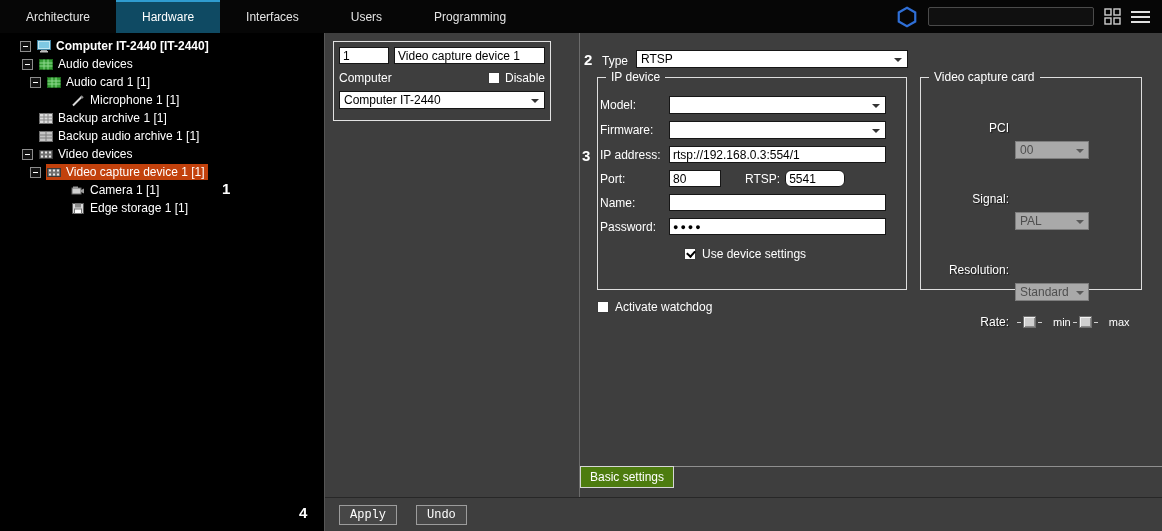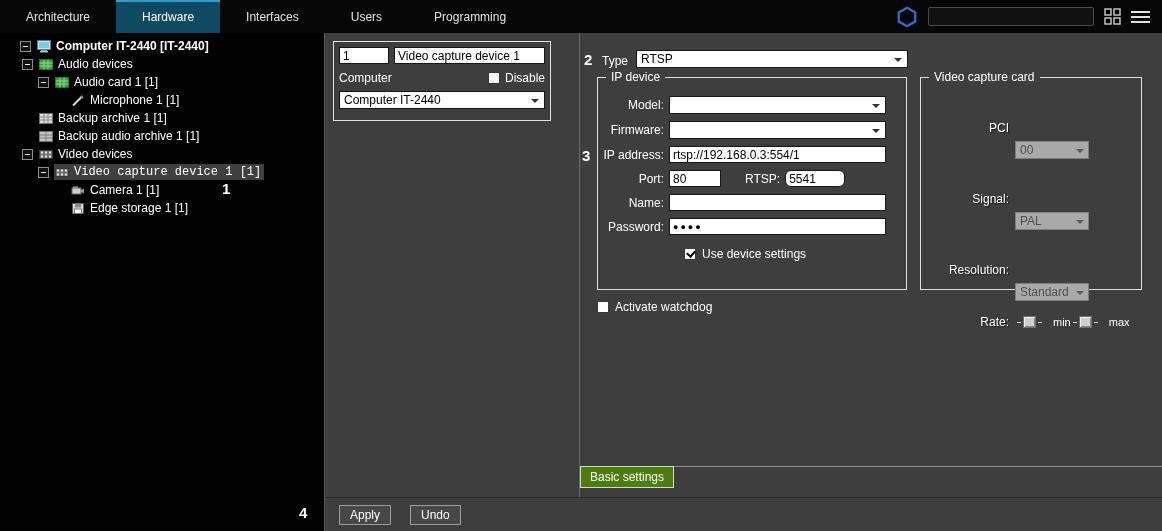--- a/index.html
+++ b/index.html
@@ -13,27 +13,27 @@
   .menu-item { display:flex; align-items:center; padding:0 26px; color:#e4e4e4; cursor:default; }
   .menu-item.active { background:#0f4a63; box-shadow: inset 0 2px 0 #2f9cd0; color:#fff; }
   .topbar-right { margin-left:auto; display:flex; align-items:center; gap:10px; padding-right:12px; }
   .search-input { width:166px; height:19px; background:#101010; border:1px solid #4a4a4a;
                   border-radius:2px; color:#ddd; padding:0 5px; font-family:"Liberation Sans",sans-serif; font-size:12px; }
 
   
   .tree-panel { position:absolute; left:0; top:33px; width:324px; height:498px; background:#000; padding-top:4px; }
   .tree-row { display:flex; align-items:center; height:18px; white-space:nowrap; }
   .lvl0 { padding-left:20px; } .lvl1 { padding-left:22px; }
-  .lvl2 { padding-left:38px;text-align:right; } .lvl3 { padding-left:54px; }
+  .lvl2 { padding-left:30px;text-align:right; } .lvl3 { padding-left:54px; }
   .expander { width:11px; height:11px; flex:none; margin-right:5px; background:#111;
               border:1px solid #8c8c8c; position:relative; }
   .expander::after { content:""; position:absolute; left:2px; right:2px; top:4px; height:1px; background:#fff; }
   .leaf-spacer { width:16px; flex:none; }
   .row-inner { display:flex; align-items:center; padding:1px 3px 1px 1px; }
-  .row-inner.selected { background:#404040;font-family:Liberation Mono, monospace; }
+  .row-inner.selected { background:#c2410c; }
   .tree-icon { width:14px; height:13px; flex:none; margin-right:5px; display:inline-flex; }
   .tree-label { color:#fff; }
   .tree-row.root .tree-label { font-weight:bold; }
 
   
   .right-panel { position:absolute; left:324px; top:33px; width:838px; height:498px;
                  background:#3e3e3e; border-left:1px solid #565656; }
   .divider-v { position:absolute; left:254px; top:0; bottom:34px; width:1px; background:#6b6b6b; }
 
   
@@ -63,21 +63,21 @@
   .settings { position:absolute; left:255px; top:0; right:0; bottom:34px; }
   .type-row { position:absolute; left:22px; top:17px; display:flex; align-items:flex-end; gap:8px; }
   .type-select { width:272px; }
 
   .group { position:absolute; border:1px solid #dedede; }
   .legend { position:absolute; top:-8px; left:8px; background:#3e3e3e; padding:0 5px; }
   .ip-group { left:17px; top:44px; width:310px; height:213px; padding:18px 20px 0 2px; }
   .vc-group { left:340px; top:44px; width:222px; height:213px; padding:18px 0 0 0; }
 
   .frow { display:flex; align-items:center; margin-bottom:7px; }
-  .flabel { width:64px; flex:none; text-align:right; margin-right:5px; }
+  .flabel { width:64px; flex:none; text-align:left; margin-right:5px; }
   .fselect { flex:1; }
   .port-input { width:52px; flex:none; }
   .rtsp-lbl { width:auto; flex:none; margin-left:24px; margin-right:5px; }
   .rtsp-input { width:60px; flex:none; margin-right:48px;border-radius:6px; }
   .pw { font-size:9px; letter-spacing:2px; }
   .ip-check-row { display:flex; align-items:center; margin:12px 0 0 84px; }
 
   .vrow { display:flex; align-items:center; margin-bottom:8px; }
   .vlabel { width:88px; flex:none; text-align:right; margin-right:6px; text-shadow:1px 1px 1px #1a1a1a; }
   .vselect { width:74px; height:18px; background:#a9a9a9; border:1px solid #7e7e7e; color:#4f4f4f;
@@ -95,21 +95,21 @@
   .watchdog-row { position:absolute; left:17px; top:267px; display:flex; align-items:center; }
 
   .tab-line { position:absolute; left:0; right:0; top:433px; height:1px; background:#8f8f8f; }
   .tab { position:absolute; left:0; top:433px; height:22px; border:1px solid #d6d6d6;
          background:#4d7c0f; display:flex; align-items:center; padding:0 9px; }
 
   
   .bottom-bar { position:absolute; left:0; right:0; bottom:0; height:34px; background:#3e3e3e;
                 border-top:1px solid #272727; display:flex; align-items:center; padding-left:14px; gap:19px; }
   .btn { height:20px; min-width:45px; background:#474747; border:1px solid #9c9c9c; color:#fff;
-         font-family:Liberation Sans, sans-serif; font-size:12px; padding:0 10px; }
+         font-family:Liberation Mono, monospace; font-size:12px; padding:0 10px; }
 
   
   .annot { position:absolute; font-size:15px; font-weight:bold; color:#fff; z-index:20; }
   .annot-1 { left:222px; top:180px; }
   .annot-2 { left:584px; top:51px; }
   .annot-3 { left:582px; top:147px; }
   .annot-4 { left:299px; top:504px; }
 
   .icon-btn { display:inline-flex; }
 </style>

